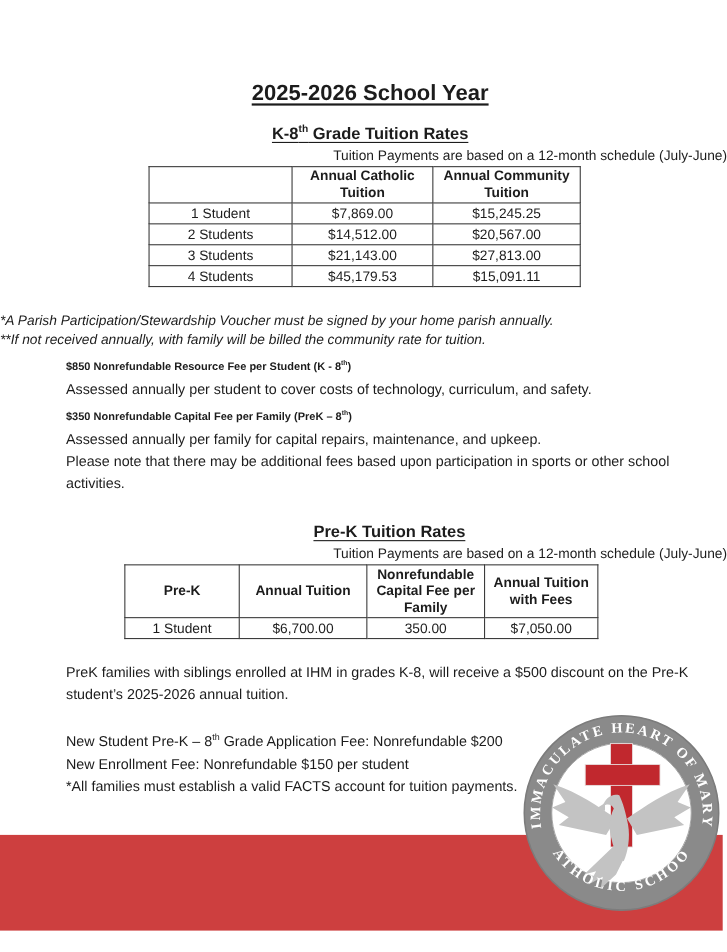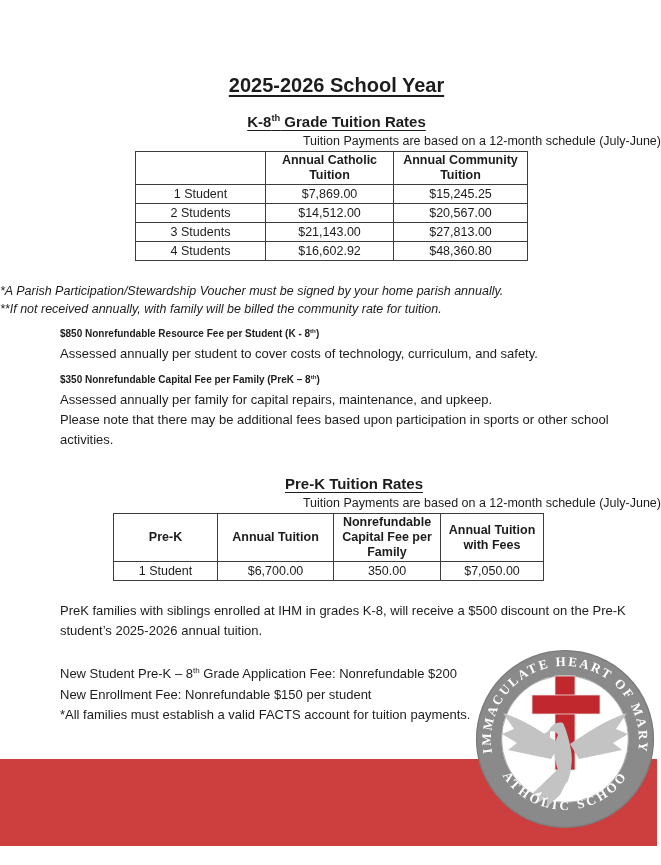--- a/index.html
+++ b/index.html
@@ -124,22 +124,22 @@
           <td>$14,512.00</td>
           <td>$20,567.00</td>
         </tr>
         <tr>
           <td>3 Students</td>
           <td>$21,143.00</td>
           <td>$27,813.00</td>
         </tr>
         <tr>
           <td>4 Students</td>
-          <td>$16,602.92</td>
-          <td>$48,360.80</td>
+          <td>$45,179.53</td>
+          <td>$15,091.11</td>
         </tr>
       </tbody>
     </table>
 
     <p class="note-italic first">*A Parish Participation/Stewardship Voucher must be signed by your home parish annually.</p>
     <p class="note-italic">**If not received annually, with family will be billed the community rate for tuition.</p>
 
     <p class="fee-bold"><span>$850 Nonrefundable Resource Fee per Student (K - 8</span><sup>th</sup><span>)</span></p>
     <p class="body-text">Assessed annually per student to cover costs of technology, curriculum, and safety.</p>
 

